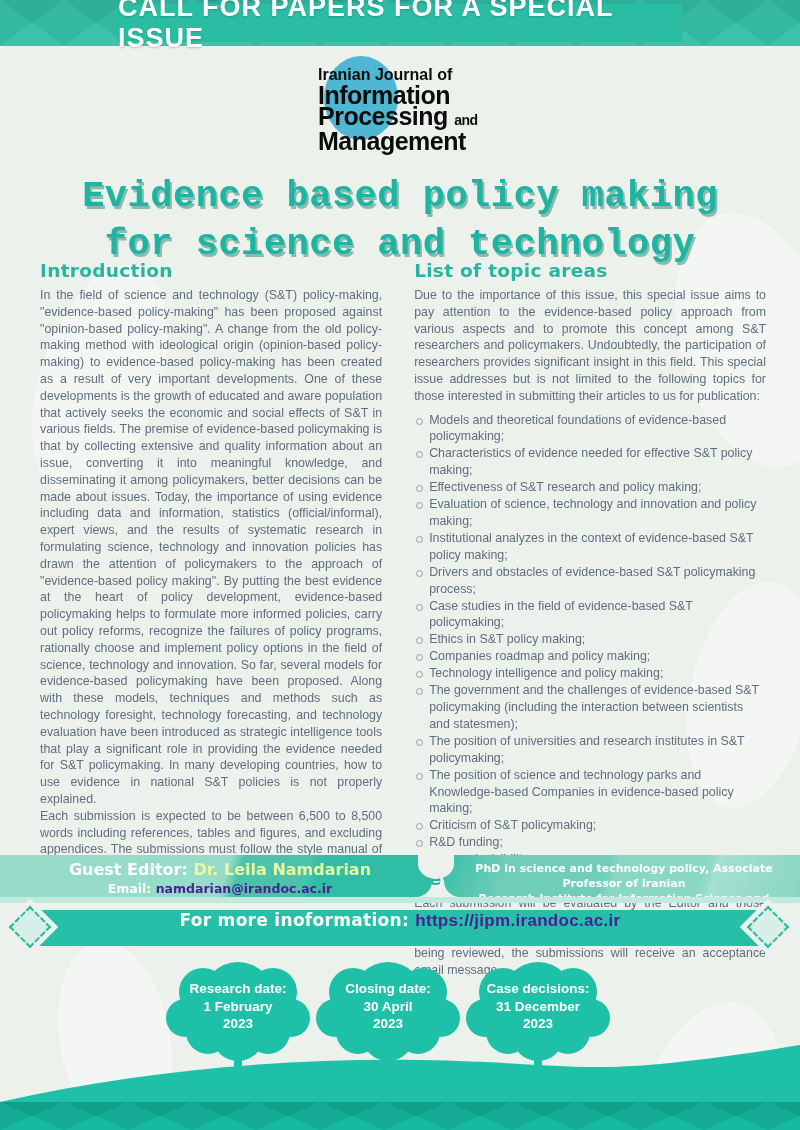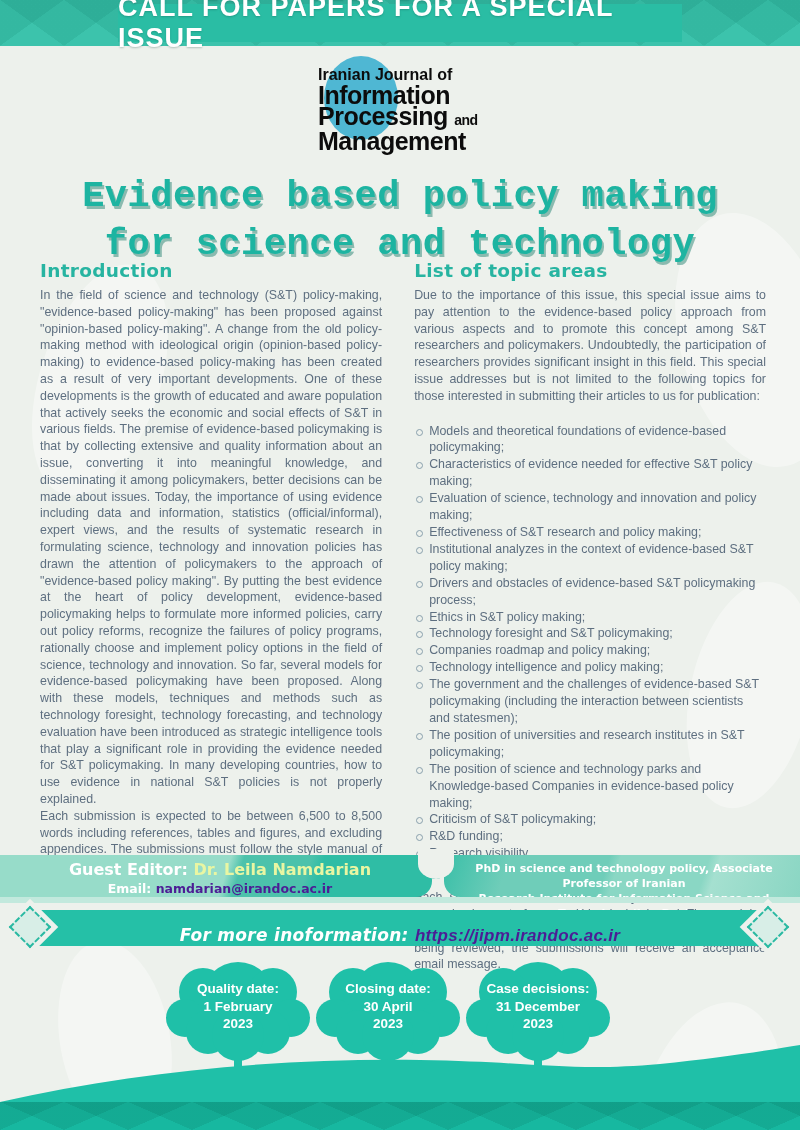--- a/index.html
+++ b/index.html
@@ -54,21 +54,21 @@
   .col-left  { width:352px; }
   .col-right { width:362px; }
   h2.sec {
     font-family:"DejaVu Sans", sans-serif;
     color:#27b4a1; font-size:18.5px; font-weight:bold; letter-spacing:.3px; margin:0 0 6px 0;
   }
   .body-txt {
     color:#5e6f80; font-size:12.4px; line-height:16.8px; text-align:justify;
   }
   .mt { margin-top:10px; }
-  ul.topics { list-style:none; margin-top:18px; }
+  ul.topics { list-style:none; margin-top:7px; }
   ul.topics li {
     position:relative; padding-left:15px; color:#5e6f80; font-size:12.4px; line-height:16.9px;
   }
   ul.topics li::before {
     content:""; position:absolute; left:2px; top:6px; width:5px; height:5px;
     border:1px solid #8aa0ad; border-radius:50%;
   }
 
   
   .ribbon { position:absolute; left:0; top:855px; width:800px; height:42px;padding-left:20px; }
@@ -90,21 +90,21 @@
   .ge-text { position:absolute; left:40px; top:5px; width:360px; text-align:center; font-family:"DejaVu Sans", sans-serif; }
   .ge-line1 { font-size:16px; font-weight:bold; color:#ffffff; }
   .ge-line1 .ge-name { color:#e9f6a2; }
   .ge-line2 { font-size:12.5px; font-weight:bold; color:#ffffff; margin-top:2px; }
   .ge-line2 a, .info-text a { color:#4c1d95; text-decoration:none; }
   .aff-text { position:absolute; left:456px; top:6px; width:336px; text-align:center; font-family:"DejaVu Sans", sans-serif; color:#ffffff; font-size:11px; font-weight:bold; line-height:15px; }
 
   
   .info-banner {
     position:absolute; left:30px; top:910px; width:740px; height:36px;
-    background:#25c0a7; display:flex; align-items:flex-end; justify-content:center;font-style:italic;
+    background:#25c0a7; display:flex; align-items:flex-start; justify-content:center;
   }
   .info-text { color:#ffffff; font-size:17px; font-weight:bold; font-family:"DejaVu Sans", sans-serif; letter-spacing:.3px; }
   .info-text .url { font-family:"Liberation Sans", sans-serif; }
   .diamond-wrap { position:absolute; top:907px; width:46px; height:42px; }
   .dw-left { left:8px; } .dw-right { left:746px; }
   .diamond-outer { position:absolute; left:2px; top:0; width:40px; height:40px; background:#edf1ec; transform:rotate(45deg); }
   .diamond-inner { position:absolute; left:7px; top:5px; width:30px; height:30px; background:#d8eee7; border:2px dashed #2ab9a2; transform:rotate(45deg); }
 
   
   .trees { position:absolute; left:163px; top:950px; width:450px; height:170px; display:flex; z-index:2; }
@@ -161,32 +161,32 @@
     </div>
     <div class="col-right">
       <h2 class="sec">List of topic areas</h2>
       <p class="body-txt">Due to the importance of this issue, this special issue aims to pay attention to the evidence-based policy approach from various aspects and to promote this concept among S&amp;T researchers and policymakers. Undoubtedly, the participation of researchers provides significant insight in this field. This special issue addresses but is not limited to the following topics for those interested in submitting their articles to us for publication:</p>
       <ul class="topics">
 
           <li>Models and theoretical foundations of evidence-based policymaking;</li>
 
           <li>Characteristics of evidence needed for effective S&amp;T policy making;</li>
 
+          <li>Effectiveness of S&amp;T research and policy making;</li>
+
           <li>Evaluation of science, technology and innovation and policy making;</li>
 
-          <li>Effectiveness of S&amp;T research and policy making;</li>
-
           <li>Institutional analyzes in the context of evidence-based S&amp;T policy making;</li>
 
           <li>Drivers and obstacles of evidence-based S&amp;T policymaking process;</li>
 
+          <li>Case studies in the field of evidence-based S&amp;T policymaking;</li>
 
           <li>Ethics in S&amp;T policy making;</li>
 
-          <li>Technology foresight and S&amp;T policymaking;</li>
 
 
           <li>Companies roadmap and policy making;</li>
 
           <li>Technology intelligence and policy making;</li>
 
           <li>The government and the challenges of evidence-based S&amp;T policymaking (including the interaction between scientists and statesmen);</li>
 
           <li>The position of universities and research institutes in S&amp;T policymaking;</li>
 
@@ -249,21 +249,21 @@
             <circle cx="40" cy="42" r="24"></circle>
             <circle cx="110" cy="42" r="24"></circle>
             <circle cx="22" cy="68" r="19"></circle>
             <circle cx="128" cy="68" r="19"></circle>
             <circle cx="45" cy="82" r="22"></circle>
             <circle cx="105" cy="82" r="22"></circle>
             <circle cx="75" cy="85" r="26"></circle>
           </g>
         </svg>
         <div class="tree-text">
-          <div>Quality date:</div>
+          <div>Research date:</div>
           <div>1 February</div>
           <div>2023</div>
         </div>
       </div>
 
       <div class="tree">
         <svg viewBox="0 0 150 170">
           <rect x="71" y="90" width="8" height="80" fill="#1fc0a8"></rect>
           <g fill="#1fc0a8">
             <circle cx="75" cy="48" r="36"></circle>

